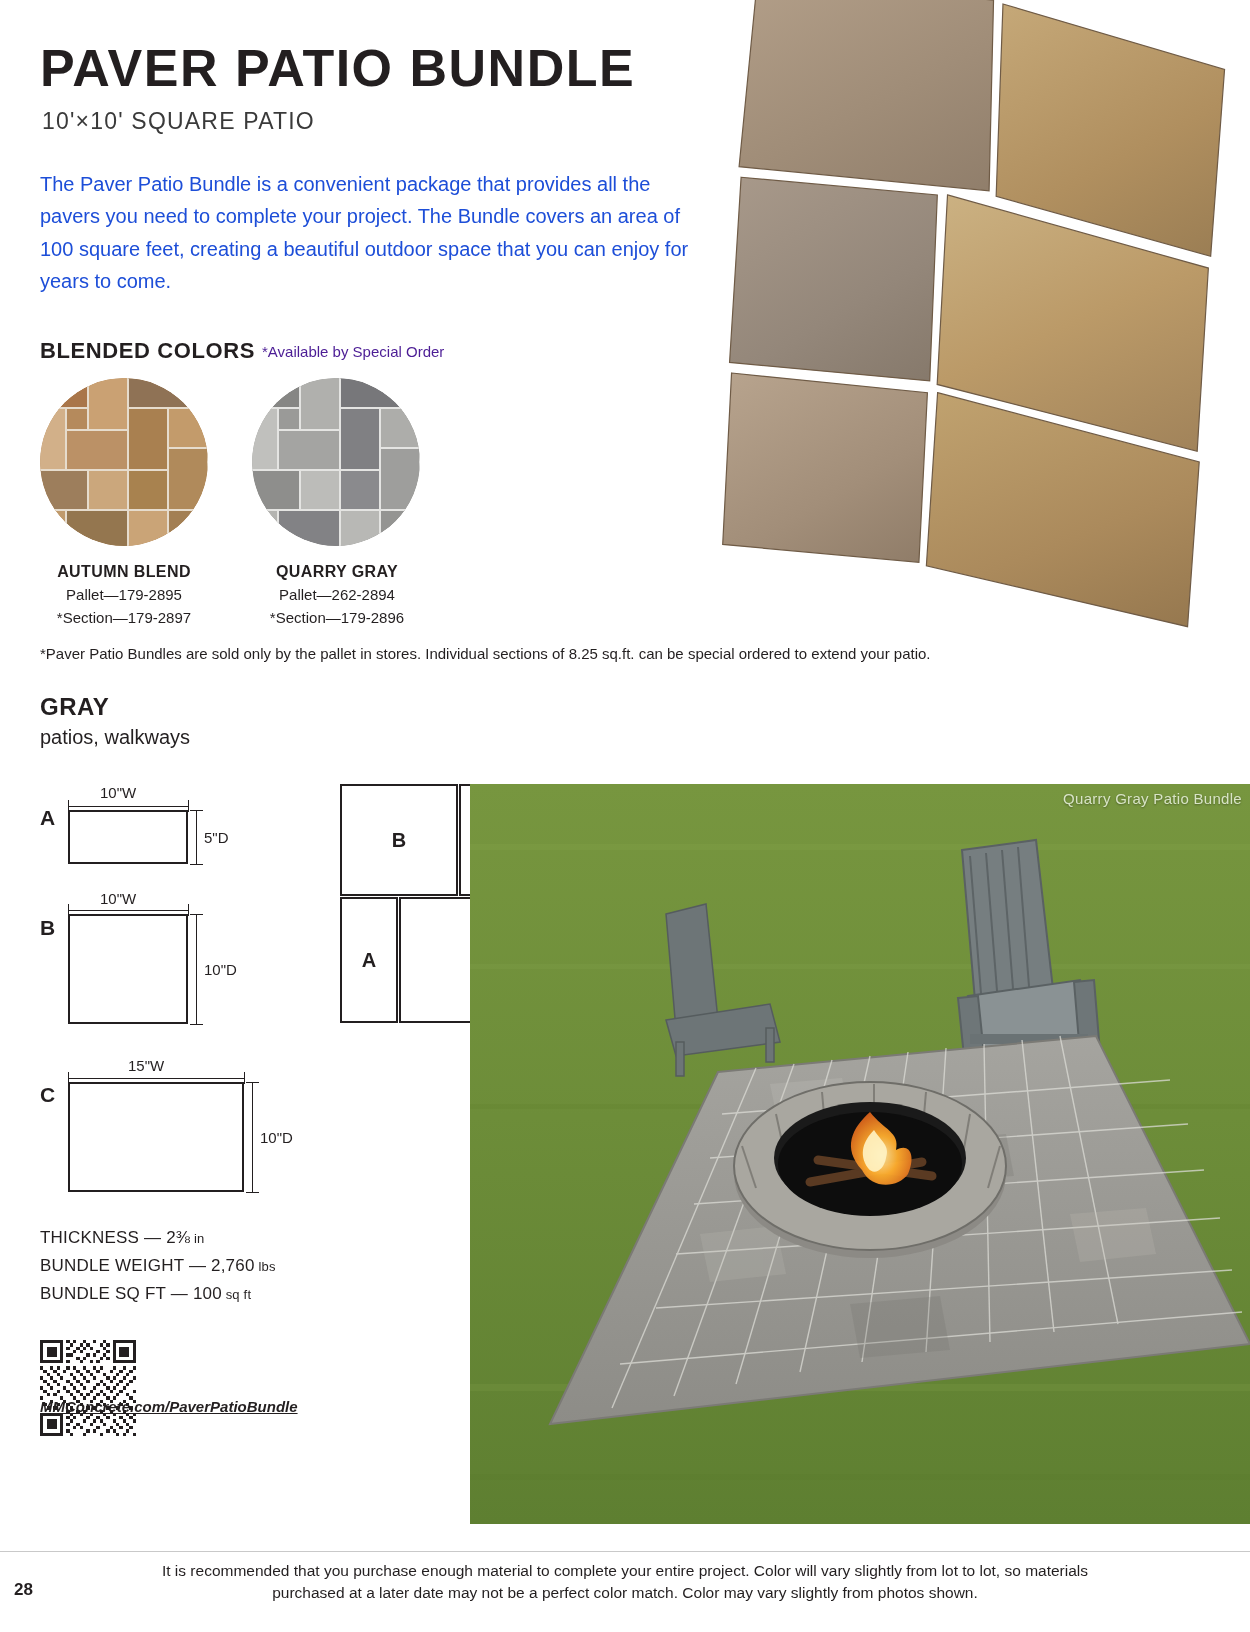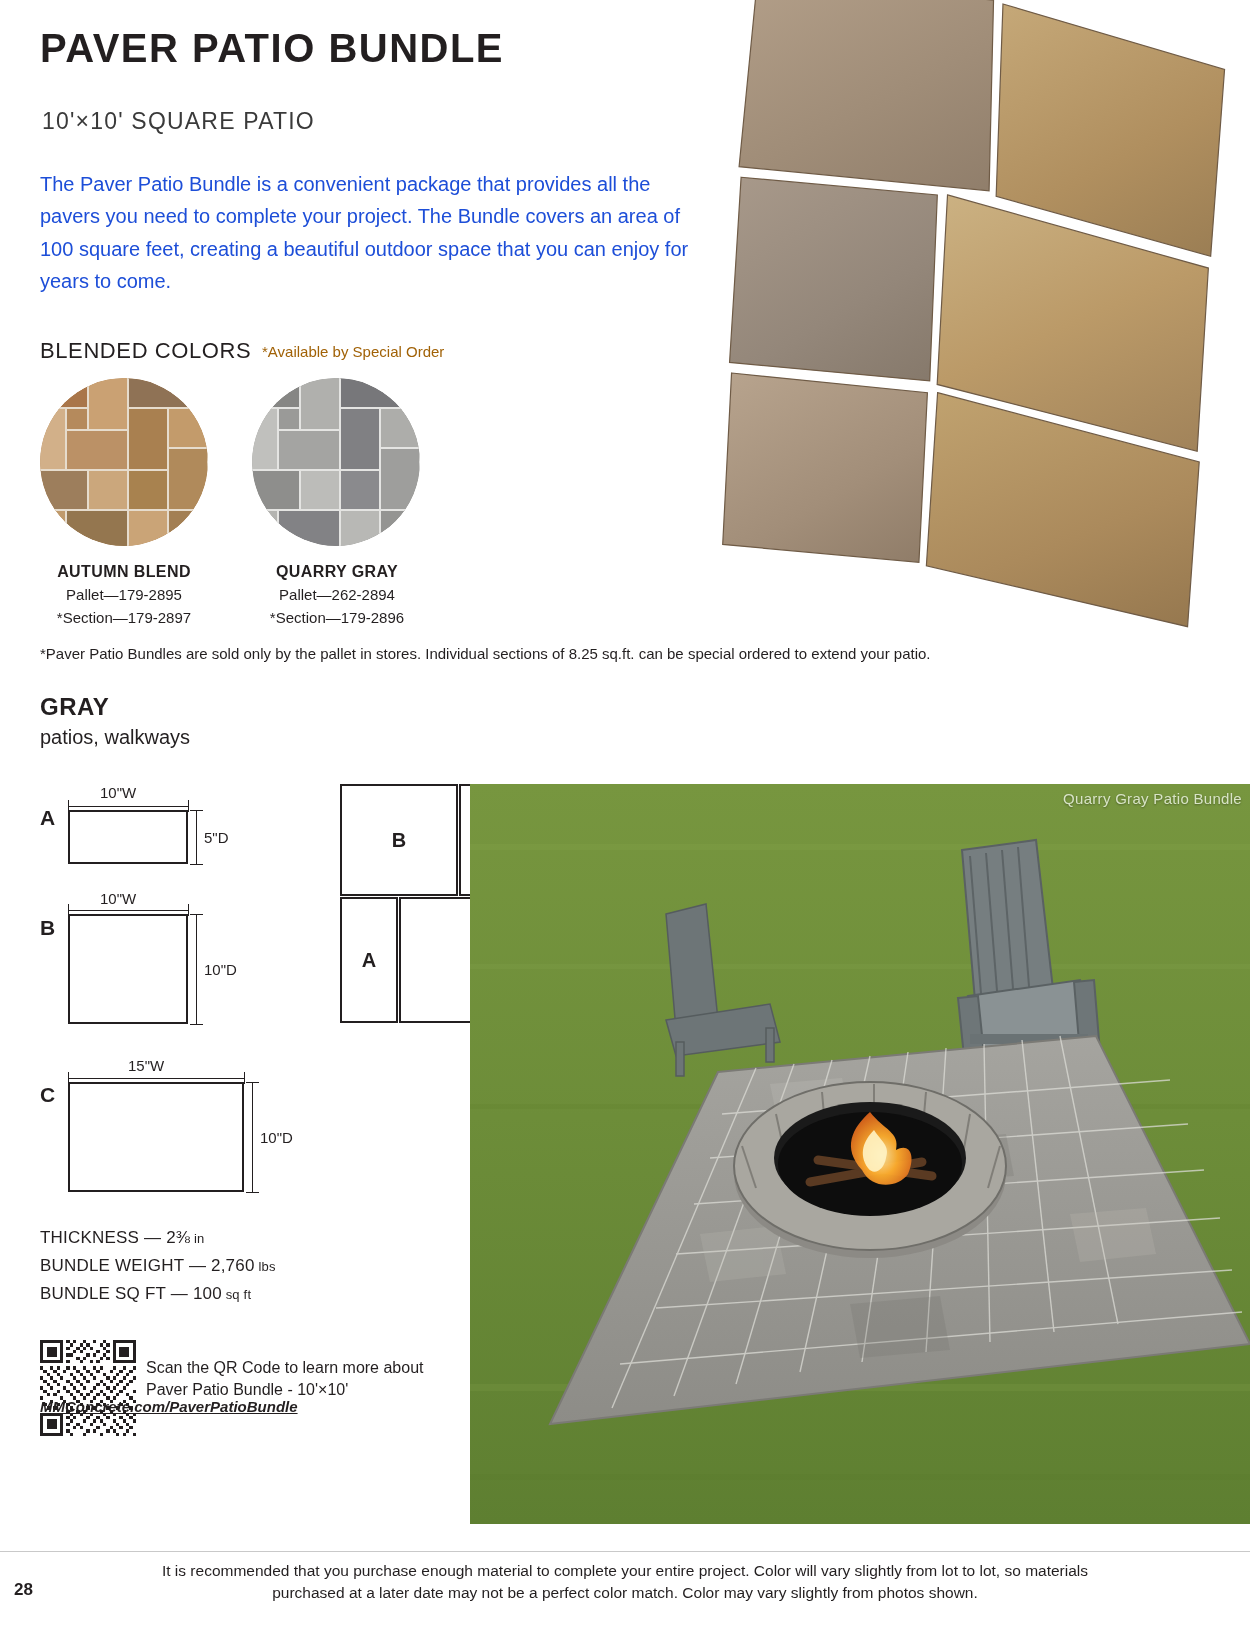--- a/index.html
+++ b/index.html
@@ -8,41 +8,41 @@
     background:#ffffff;
     font-family:"Liberation Sans", sans-serif;
     color:#231f20;
     position:relative;
     overflow:hidden;
   }
   .page { position:absolute; inset:0; }
 
   
   .title {
-    position:absolute; left:40px; top:28px;
-    font-size:40px; font-weight:bold; letter-spacing:1.5px;
+    position:absolute; left:40px; top:42px;
+    font-size:52px; font-weight:bold; letter-spacing:1.5px;
     line-height:1;
   }
   .subtitle {
     position:absolute; left:42px; top:108px;
     font-size:23px; letter-spacing:1.2px; color:#3a3a3a;
   }
   .intro {
     position:absolute; left:40px; top:168px; width:660px;
     font-size:20px; line-height:1.62; color:#1d4ed8;
   }
 
   
   .blended-head {
     position:absolute; left:40px; top:338px;
-    font-size:22px; font-weight:normal; letter-spacing:.6px;
+    font-size:22px; font-weight:bold; letter-spacing:.6px;
   }
   .blended-note {
     position:absolute; left:262px; top:343px;
-    font-size:15px; color:#a16207;
+    font-size:15px; color:#4c1d95;
   }
   .swatch { position:absolute; width:168px; height:168px; border-radius:50%; overflow:hidden; }
   .swatch.s1 { left:40px; top:378px; }
   .swatch.s2 { left:252px; top:378px; }
 
   .sw-label {
     position:absolute; text-align:center; width:230px;
     font-size:15px; line-height:1.5;
   }
   .sw-label .nm { font-weight:bold; font-size:16px; letter-spacing:.4px; }
@@ -517,21 +517,20 @@
           <rect x="26" y="27" width="1" height="1"></rect>
         <rect x="9" y="28" width="1" height="1"></rect>
           <rect x="13" y="28" width="1" height="1"></rect>
           <rect x="18" y="28" width="1" height="1"></rect>
           <rect x="23" y="28" width="1" height="1"></rect>
           <rect x="25" y="28" width="1" height="1"></rect>
           <rect x="28" y="28" width="1" height="1"></rect>
       </g>
     </svg>
   </div>
-  <div class="qr-text">Scan the QR Code to learn more about Paver Patio Bundle - 10'×10'</div>
   <div class="qr-url">MMConcrete.com/PaverPatioBundle</div>
 
   <div class="scene">
     <svg width="780" height="740" viewBox="0 0 780 740">
       <defs>
         <linearGradient id="grass" x1="0" y1="0" x2="0" y2="1">
           <stop offset="0%" stop-color="#77963f"></stop>
           <stop offset="45%" stop-color="#6d8d39"></stop>
           <stop offset="100%" stop-color="#5e7f31"></stop>
         </linearGradient>

